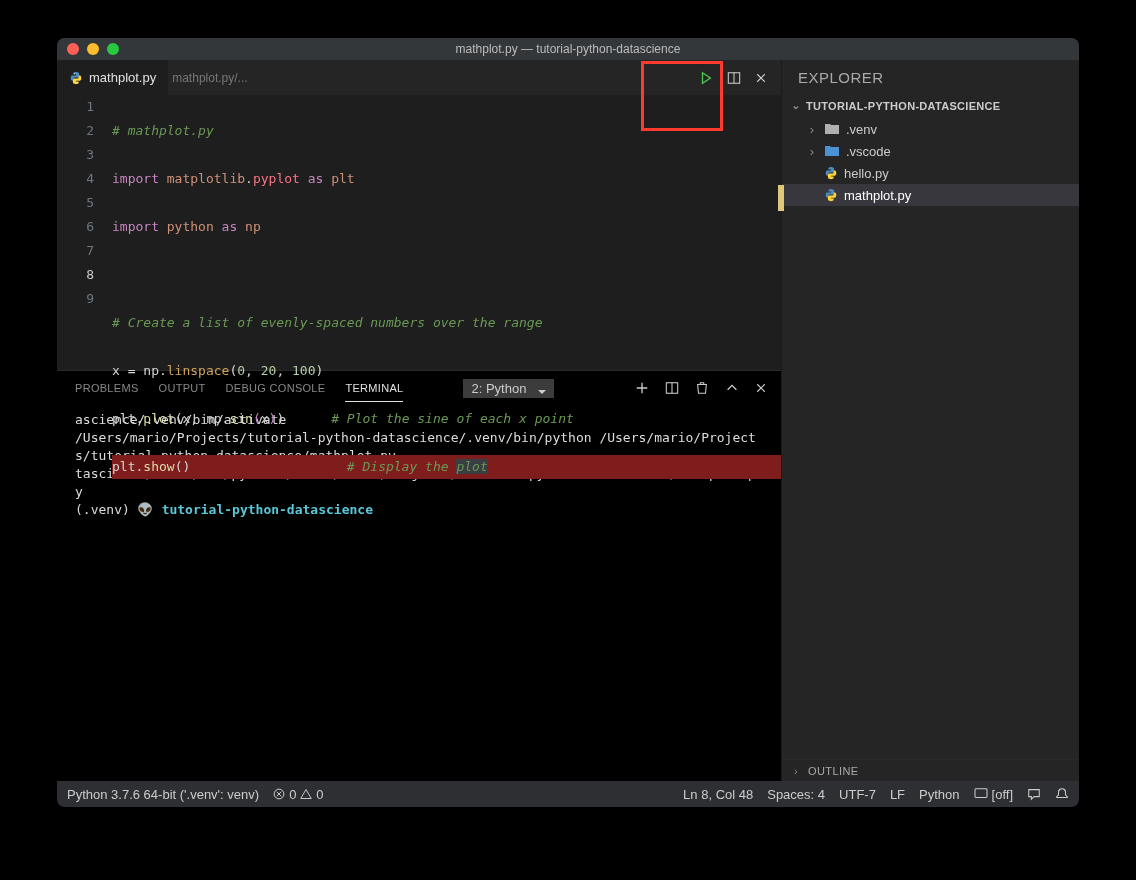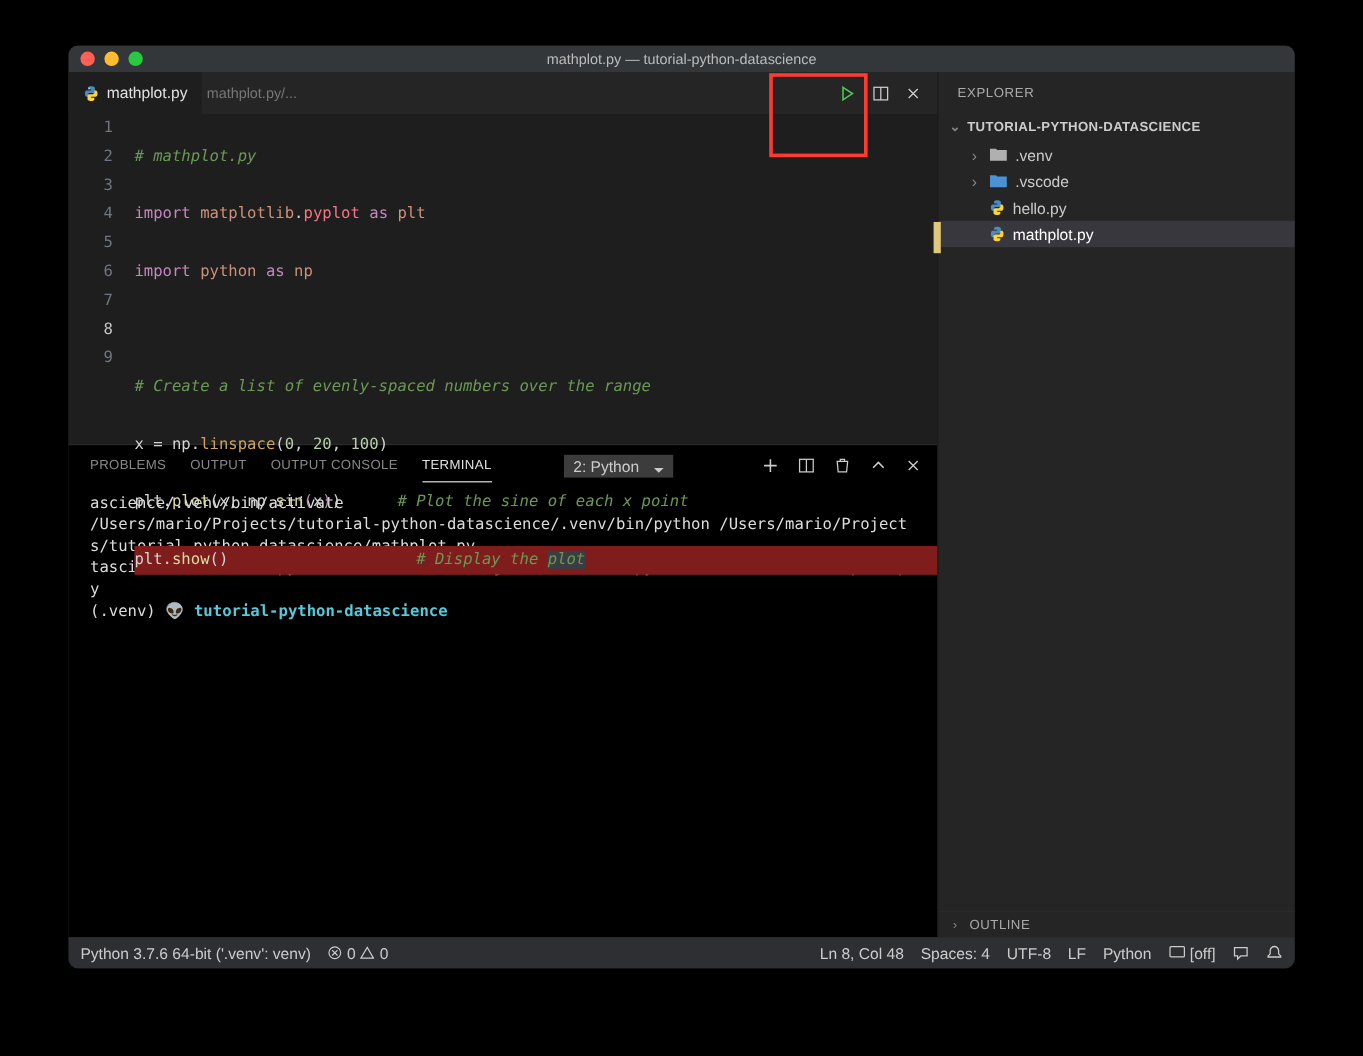--- a/index.html
+++ b/index.html
@@ -200,21 +200,21 @@
   white-space: pre-wrap;
   word-break: break-all;
 }
 .term-accent { color: #5ac8d8; font-weight: bold; }
 .side-header {
   height: 35px;
   display: flex;
   align-items: center;
   padding: 0 16px;
   color: #aaa;
-  font-size: 11px;
+  font-size: 15px;
   letter-spacing: 0.5px;
 }
 .proj-header {
   display: flex;
   align-items: center;
   padding: 4px 8px;
   gap: 4px;
   color: #ccc;
   font-size: 11px;
   font-weight: bold;
@@ -338,21 +338,21 @@
 <div class="line hl-line"><span class="tok-var">plt</span><span>.</span><span class="tok-func">show</span><span class="tok-paren">(</span><span class="tok-paren">)</span><span>                    </span><span class="tok-comment"># Display the </span><span class="tok-comment tok-cursor-word">plot</span></div>
 <div class="line"></div>
         </div>
         <div class="editor-edge"></div>
       </div>
 
       <div class="panel">
         <div class="panel-tabs">
           <span class="panel-tab">PROBLEMS</span>
           <span class="panel-tab">OUTPUT</span>
-          <span class="panel-tab">OUTPUT CONSOLE</span>
+          <span class="panel-tab">DEBUG CONSOLE</span>
           <span class="panel-tab active">TERMINAL</span>
           <span class="panel-select-wrap">
             <span class="panel-select">2: Python</span>
           </span>
           <div class="panel-icons">
             <span class="icon">
                 <svg width="14" height="14" viewBox="0 0 16 16">
                   <path d="M8 2v12M2 8h12" stroke="#ccc" stroke-width="1.5"></path>
                 </svg>
               </span>
@@ -448,21 +448,21 @@
         </svg>
       <span>0</span>
       <svg width="12" height="12" viewBox="0 0 16 16">
           <path d="M8 2l7 12H1z" fill="none" stroke="#ccc" stroke-width="1.3"></path>
         </svg>
       <span>0</span>
     </span>
     <span class="spacer"></span>
     <span class="item">Ln 8, Col 48</span>
     <span class="item">Spaces: 4</span>
-    <span class="item">UTF-8</span>
+    <span class="item">UTF-7</span>
     <span class="item">LF</span>
     <span class="item">Python</span>
     <span class="item">
       <svg width="14" height="12" viewBox="0 0 16 14">
           <rect x="1" y="1" width="14" height="10" rx="1" fill="none" stroke="#ccc" stroke-width="1.2"></rect>
         </svg>
       <span>[off]</span>
     </span>
     <span class="item icon">
         <svg width="14" height="14" viewBox="0 0 16 16">

